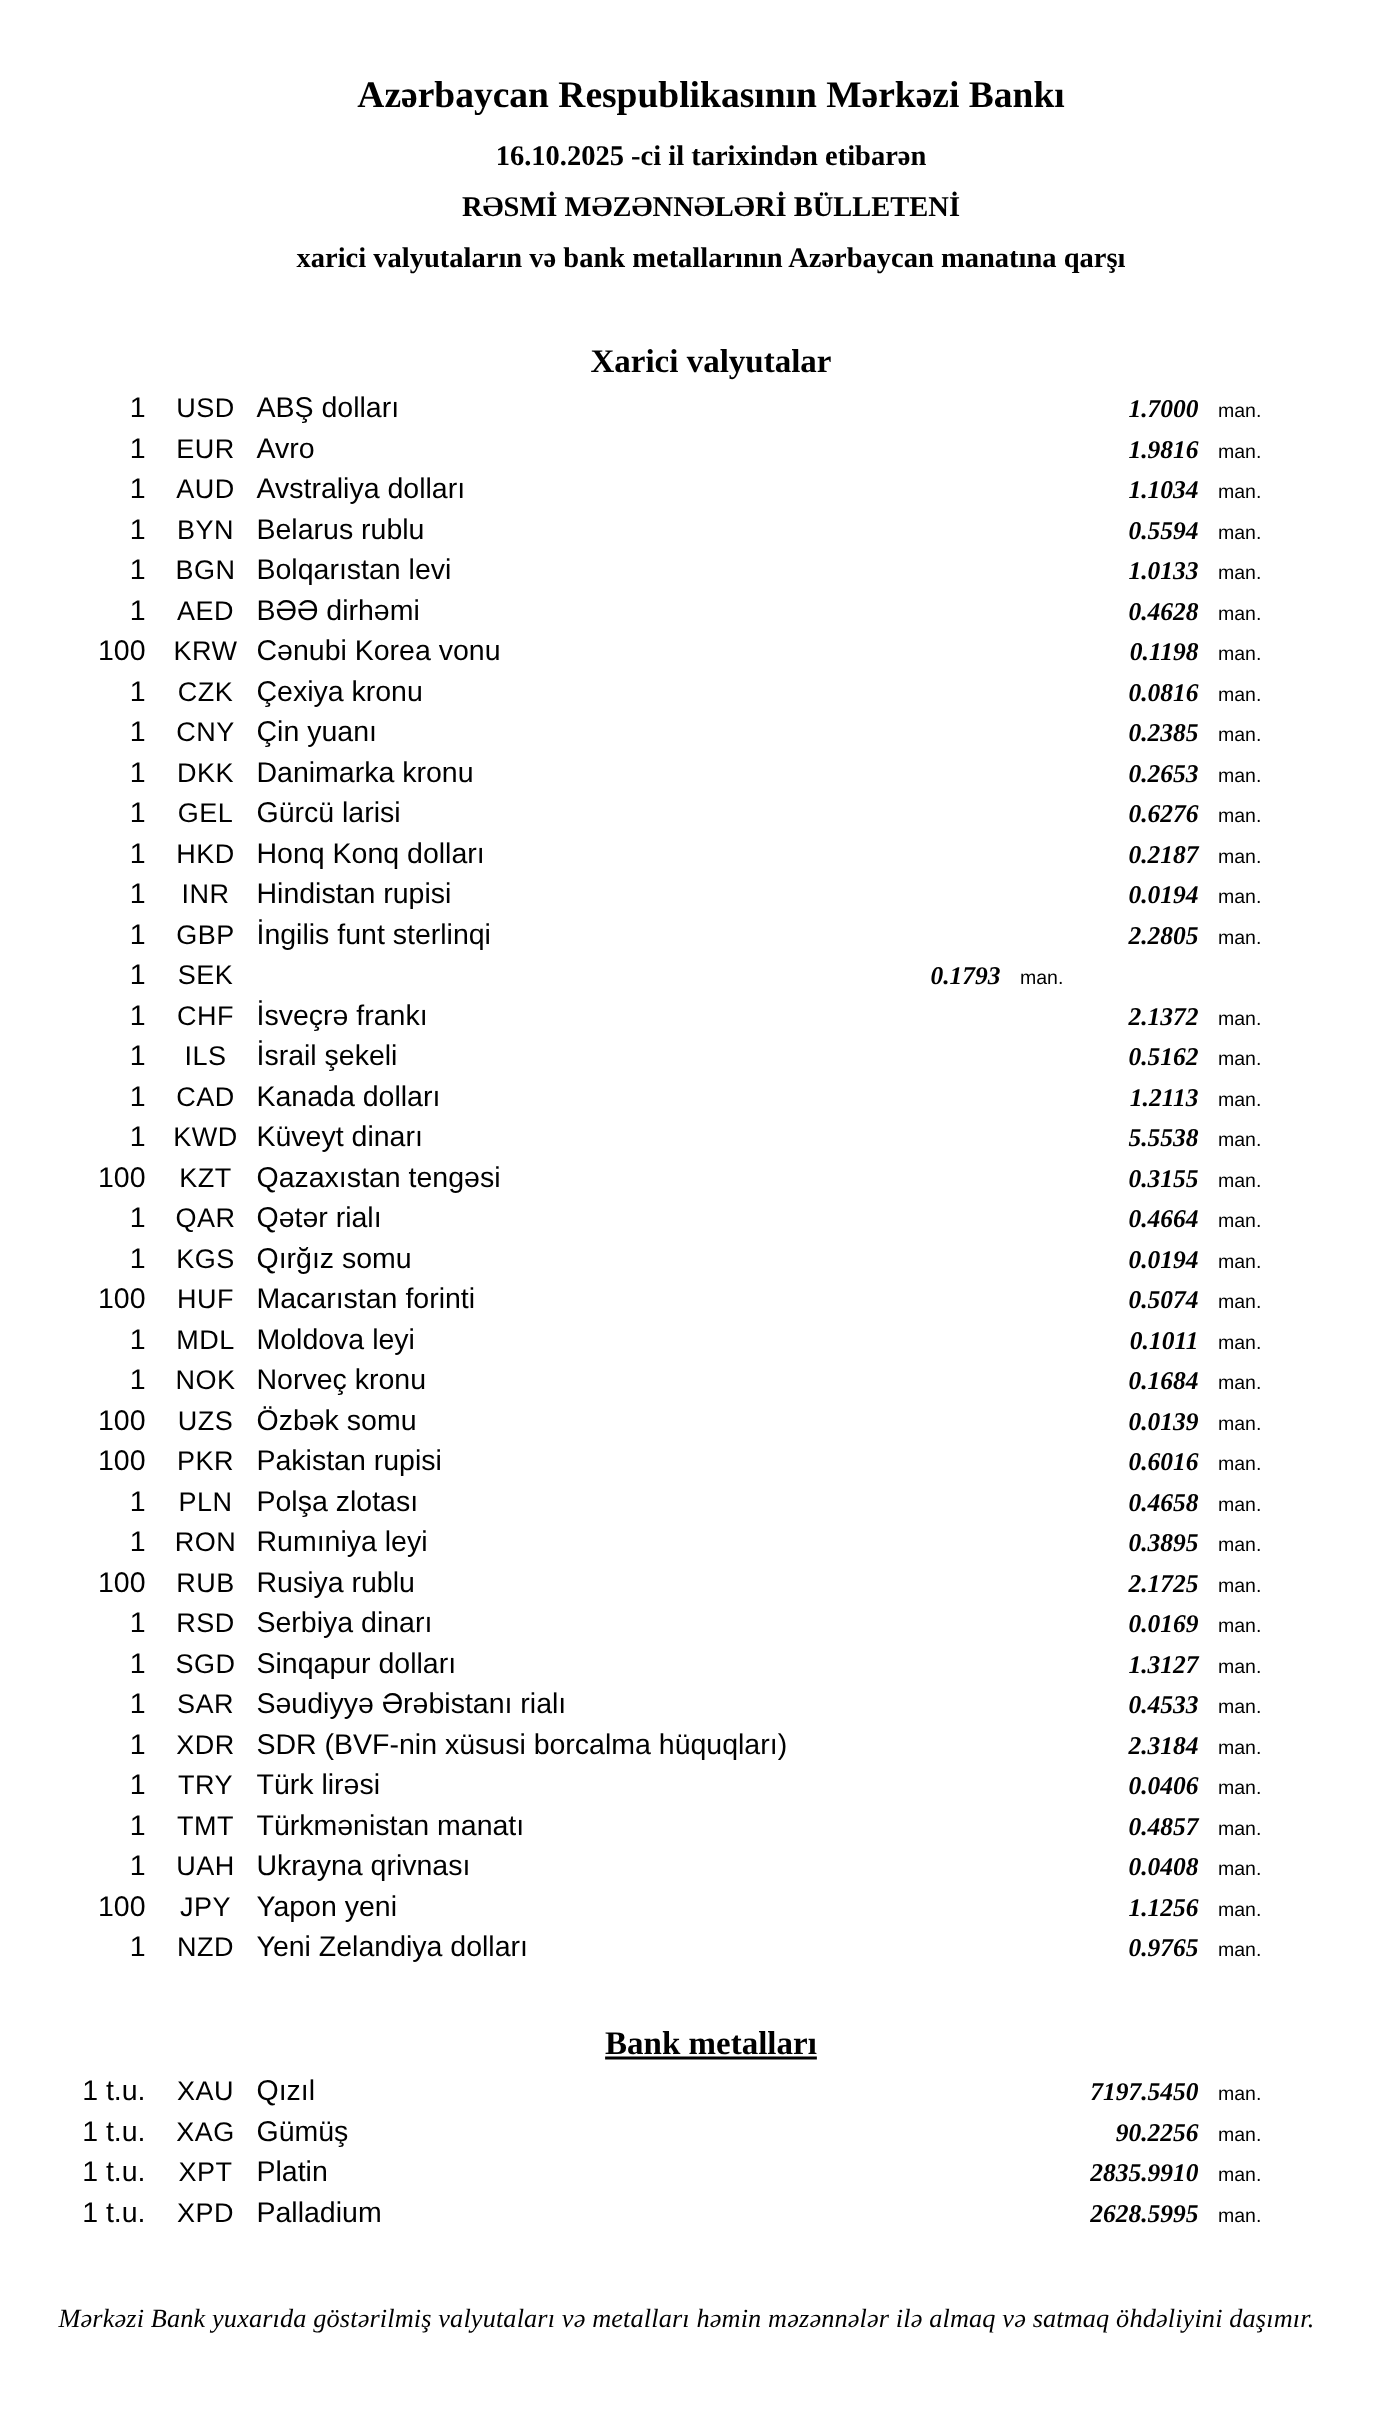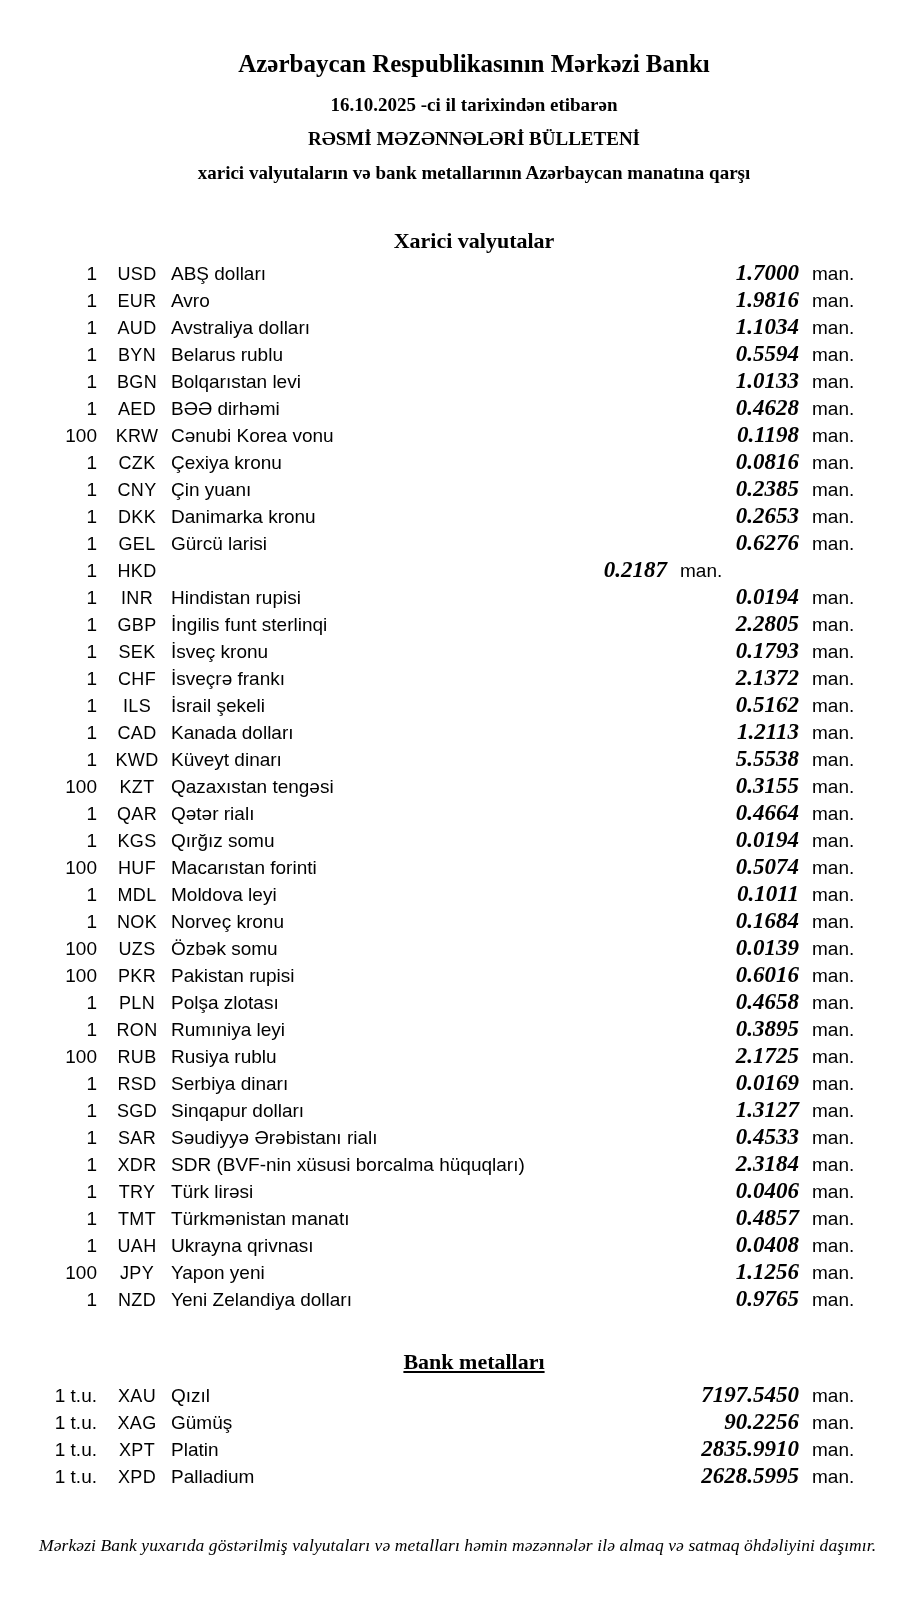--- a/index.html
+++ b/index.html
@@ -78,25 +78,25 @@
     text-align: left;
     font-size: 19px;
     padding-left: 2px;
     overflow: hidden;
   }
   .cell.rate {
     text-align: right;
     font-family: "Liberation Serif", serif;
     font-weight: bold;
     font-style: italic;
-    font-size: 23px;
+    font-size: 17px;
   }
   .cell.unit {
     text-align: left;
-    font-size: 19px;
+    font-size: 13px;
     padding-left: 13px;
     box-sizing: border-box;
   }
   
   .disclaimer {
     font-family: "Liberation Serif", serif;
     font-style: italic;
     font-size: 17.5px;
     margin: 46px 27px 0 27px;
     letter-spacing: 0.1px;
@@ -191,41 +191,41 @@
         <div class="rate-row">
           <span class="cell qty">1</span>
           <span class="cell code">GEL</span>
           <span class="cell name">Gürcü larisi</span>
           <span class="cell rate">0.6276</span>
           <span class="cell unit">man.</span>
         </div>
         <div class="rate-row">
           <span class="cell qty">1</span>
           <span class="cell code">HKD</span>
+          <span class="cell name">Honq Konq dolları</span>
           <span class="cell rate">0.2187</span>
           <span class="cell unit">man.</span>
         </div>
         <div class="rate-row">
           <span class="cell qty">1</span>
           <span class="cell code">INR</span>
           <span class="cell name">Hindistan rupisi</span>
           <span class="cell rate">0.0194</span>
           <span class="cell unit">man.</span>
         </div>
         <div class="rate-row">
           <span class="cell qty">1</span>
           <span class="cell code">GBP</span>
           <span class="cell name">İngilis funt sterlinqi</span>
           <span class="cell rate">2.2805</span>
           <span class="cell unit">man.</span>
         </div>
         <div class="rate-row">
           <span class="cell qty">1</span>
           <span class="cell code">SEK</span>
-          <span class="cell name">İsveç kronu</span>
           <span class="cell rate">0.1793</span>
           <span class="cell unit">man.</span>
         </div>
         <div class="rate-row">
           <span class="cell qty">1</span>
           <span class="cell code">CHF</span>
           <span class="cell name">İsveçrə frankı</span>
           <span class="cell rate">2.1372</span>
           <span class="cell unit">man.</span>
         </div>

